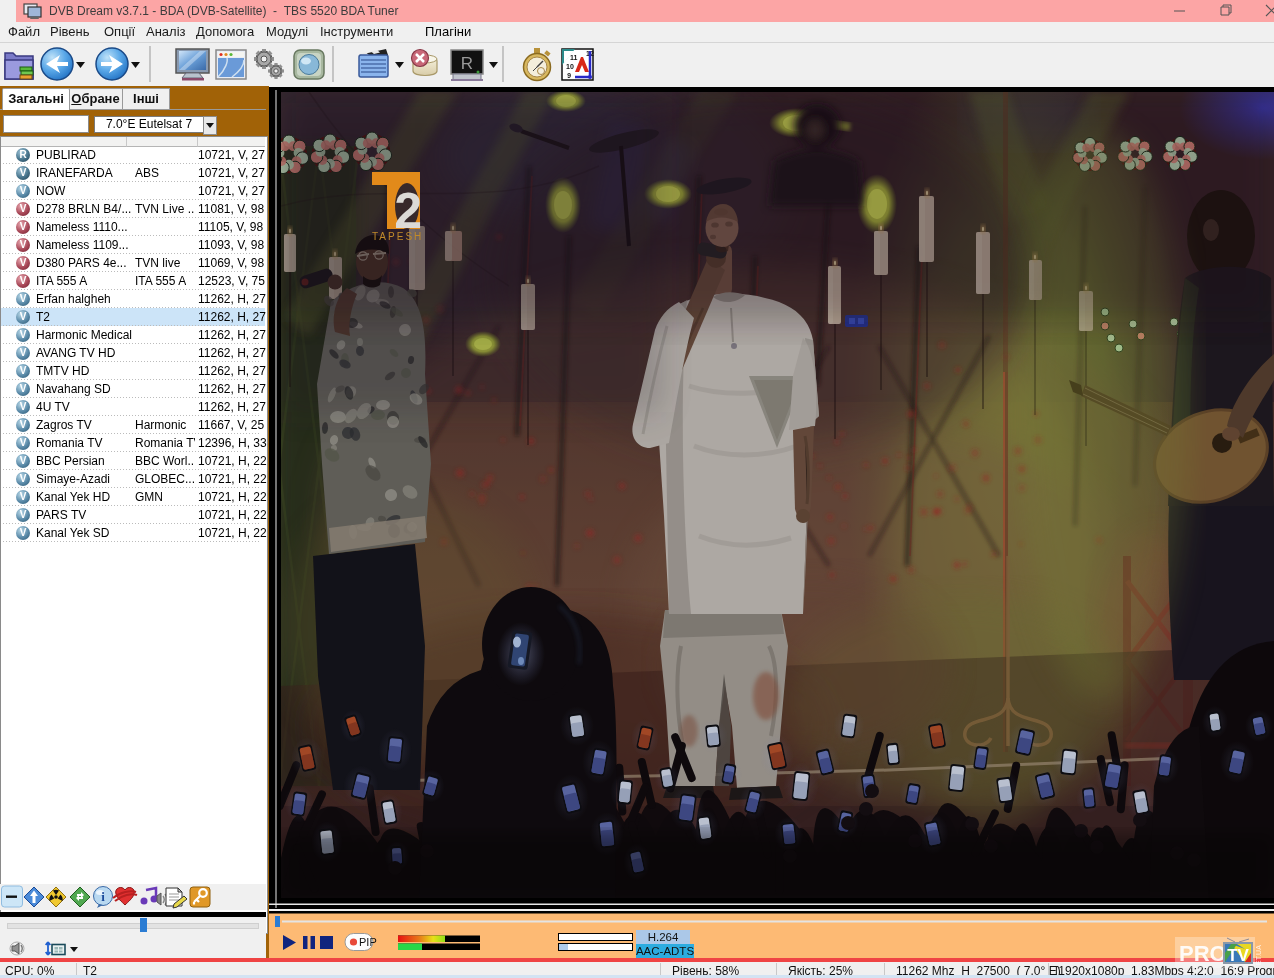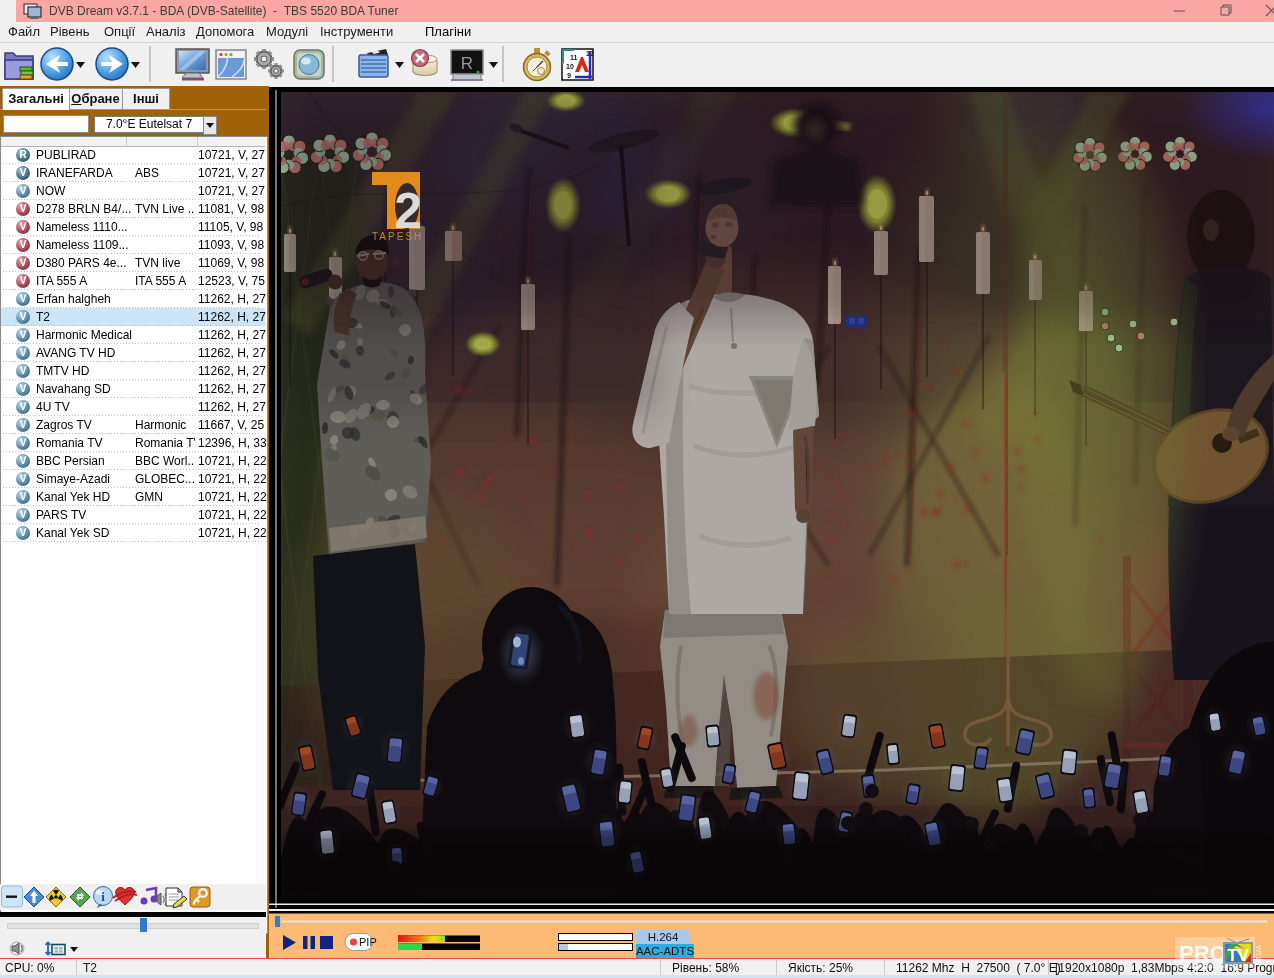--- a/index.html
+++ b/index.html
@@ -51,21 +51,21 @@
   #bicons{left:0;top:798px;width:266px;height:26px;background:#f0f0f0;}
   #blackbar{left:0;top:826px;width:266px;height:5px;background:#000;}
   #sliderow{left:0;top:831px;width:266px;height:24px;background:#f0f0f0;}
   #volrow{left:0;top:855px;width:266px;height:17px;background:#f0f0f0;}
   
   #videoarea{left:269px;top:86px;width:1005px;height:825px;background:#f0f0f0;}
   
   #controls{left:269px;top:911px;width:1005px;height:47px;background:#fdba74;}
   
   #statusbar{left:0;top:958px;width:1274px;height:16px;background:#f0f0f0;
-             border-top:1px solid #ef4444;font-size:12px;color:#111;text-align:right;}
+             border-top:4px solid #ef4444;font-size:12px;color:#111;text-align:right;}
   .ssep{position:absolute;top:1px;width:1px;height:15px;background:#c8c8c8;}
   .stxt{position:absolute;top:2px;white-space:nowrap;}
   #bottomedge{left:0;top:975px;width:1274px;height:3px;background:#d3e3f3;}
 </style>
 </head>
 <body>
 
 <div id="titlebar" class="abs">
   <svg class="abs" style="left:7px;top:3px" width="20" height="17" viewBox="0 0 20 17">
     <rect x="1" y="1" width="13" height="10" fill="#e8e8f0" stroke="#444" stroke-width="1.2"></rect>

